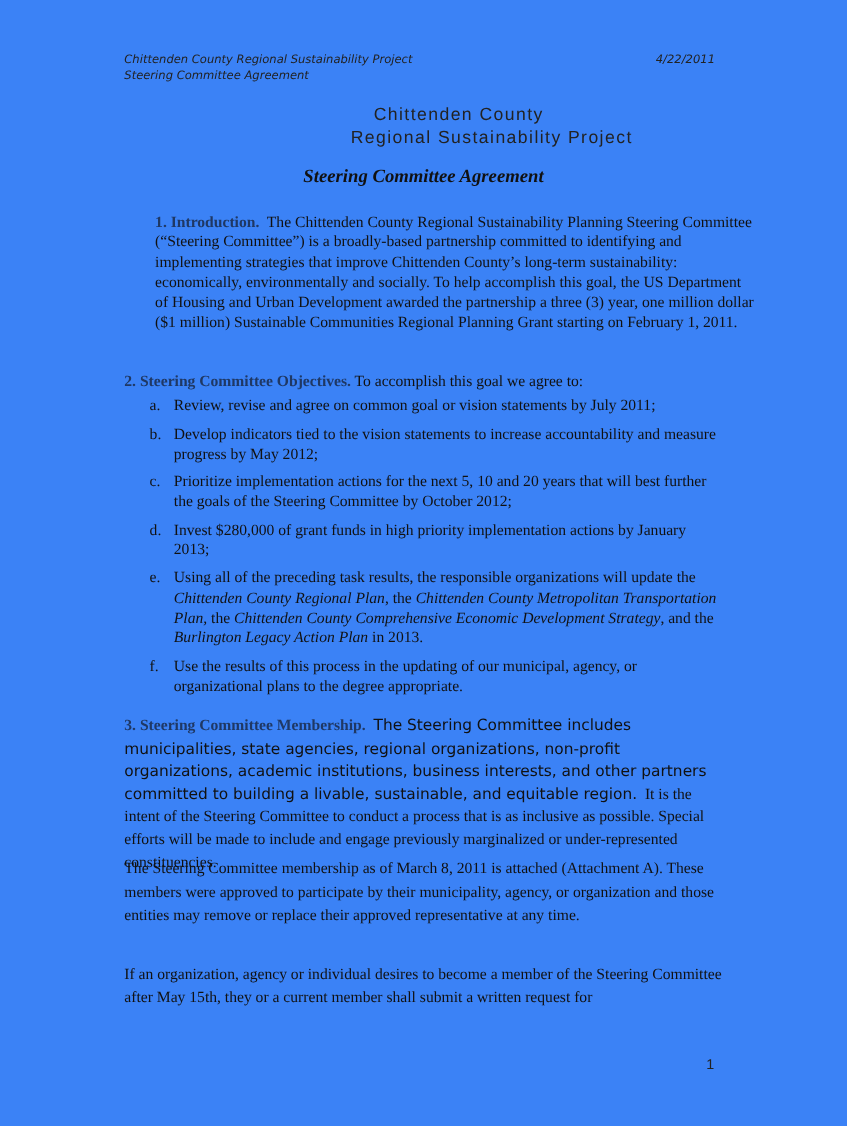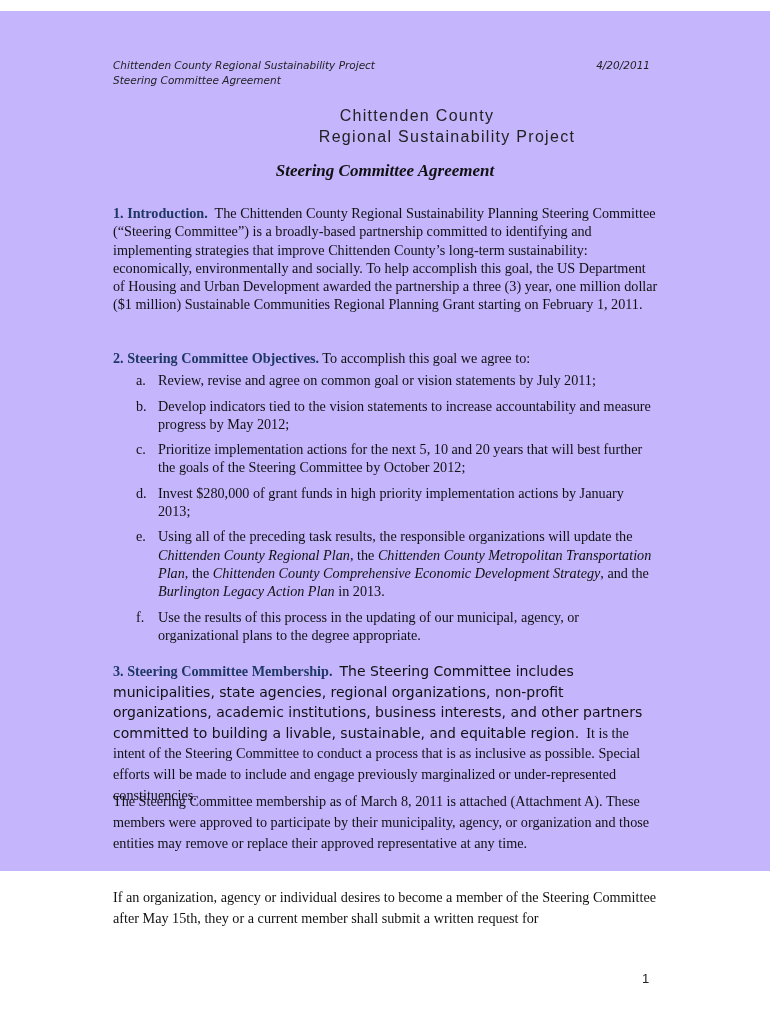--- a/index.html
+++ b/index.html
@@ -1,45 +1,45 @@
 <!DOCTYPE html>
 <html><head>
 <meta charset="utf-8">
 <style>
   html, body { margin: 0; padding: 0; background: #ffffff; }
   body { width: 770px; height: 1024px; position: relative; overflow: hidden; color: #111; }
-  .page { position: absolute; left: 0; top: 11px; width: 770px; height: 860px; background: #c4b5fd; }
+  .page { position: absolute; left: 0; top: 0; width: 770px; height: 1024px; background: #3b82f6; }
   .hdr { position: absolute; left: 113px; top: 47px; width: 537px; font-family: "DejaVu Sans", sans-serif; font-style: italic; font-size: 10.5px; line-height: 15px; color: #222; }
   .hdr-date { position: absolute; right: 0; top: 0; }
   .title1 { position: absolute; left: 0; width: 770px; top: 95px; text-align: center; font-family: "Liberation Sans", sans-serif; font-size: 16px; letter-spacing: 1.3px; line-height: 20px; color: #222; margin-left: 32px; }
   .title2 { top: 116px; padding-left: 30px; }
   .subtitle { position: absolute; left: 0; width: 770px; top: 150px; text-align: center; font-family: "Liberation Serif", serif; font-style: italic; font-weight: bold; font-size: 17px; color: #111; }
   .body-text { position: absolute; left: 113px; width: 545px; font-family: "Liberation Serif", serif; font-size: 14.2px; line-height: 18.3px; color: #111; }
   .sec-head { color: #1f3864; font-weight: bold; }
-  .p1 { top: 193px; }
+  .p1 { top: 193px; margin-left: 28px; }
   .p2 { top: 338px; }
   ol.obj { list-style: none; margin: 4px 0 0 0; padding: 0; }
   ol.obj li { position: relative; padding-left: 45px; margin-bottom: 7px; }
   ol.obj li .lbl { position: absolute; left: 23px; top: 0; }
   .p3 { top: 650px; line-height: 20.6px; }
   .p3 .cal { font-family: "DejaVu Sans", sans-serif; font-size: 14px; }
   .p4 { top: 780px; line-height: 20.8px; }
   .p5 { top: 876px; line-height: 20.8px; }
   .pagenum { position: absolute; left: 642px; top: 960px; font-family: "Liberation Sans", sans-serif; font-size: 13px; color: #222; }
   i { font-style: italic; }
 </style>
 </head>
 <body>
 
 <div class="page">
 
   <div class="hdr">
     <div>Chittenden County Regional Sustainability Project</div>
     <div>Steering Committee Agreement</div>
-    <div class="hdr-date">4/20/2011</div>
+    <div class="hdr-date">4/22/2011</div>
   </div>
 
   <div class="title1">Chittenden County</div>
   <div class="title1 title2">Regional Sustainability Project</div>
   <div class="subtitle">Steering Committee Agreement</div>
 
   <div class="body-text p1">
     <span class="sec-head">1. Introduction.</span>&nbsp;
     <span>The Chittenden County Regional Sustainability Planning Steering Committee (“Steering Committee”) is a broadly-based partnership committed to identifying and implementing strategies that improve Chittenden County’s long-term sustainability: economically, environmentally and socially.  To help accomplish this goal, the US Department of Housing and Urban Development awarded the partnership a three (3) year, one million dollar ($1 million) Sustainable Communities Regional Planning Grant starting on February 1, 2011.</span>
   </div>

